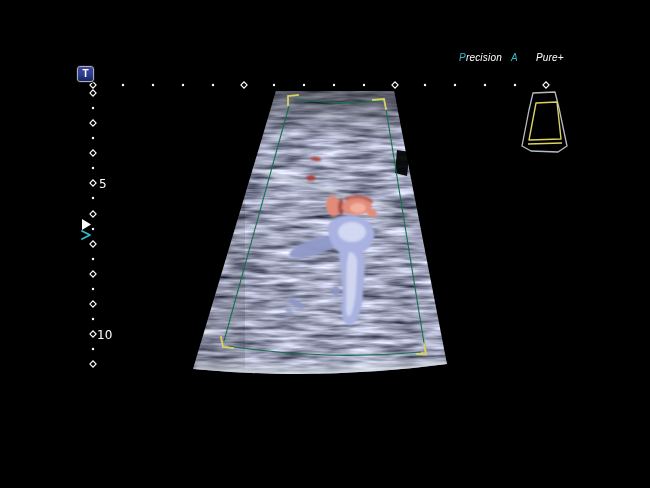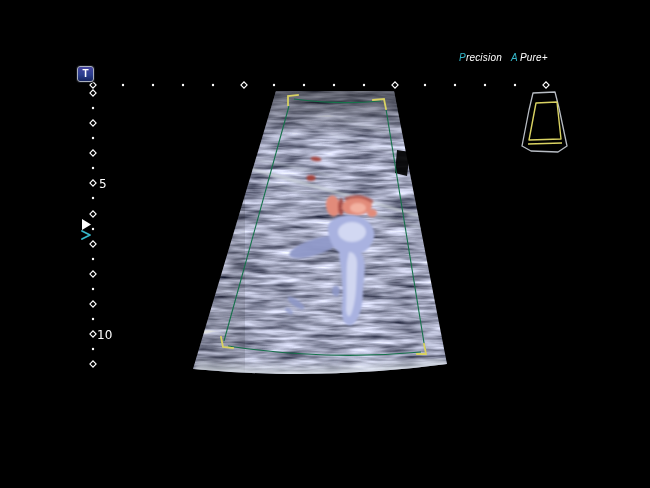--- a/index.html
+++ b/index.html
@@ -28,21 +28,21 @@
   .t-marker{position:absolute;left:77px;top:66px;width:15px;height:14px;border:1px solid #aab0bd;
             border-radius:3px;background:linear-gradient(#46459e,var(--t-marker-blue) 55%,#16245e);
             color:#fff;font-weight:bold;font-size:10px;line-height:14px;text-align:center;
             box-shadow:0 0 0 1px #14161c;}
   
   .mode{position:absolute;top:52px;font-style:italic;font-weight:normal;font-size:10px;
         color:var(--text-white);letter-spacing:.2px;white-space:nowrap;}
   .mode .first{color:var(--accent-cyan);}
   .mode-precision{left:459px;}
   .mode-pure{left:511px;}
-  .mode-pure .rest{margin-left:2px;}
+  .mode-pure .rest{margin-left:18px;}
 </style>
 </head>
 <body>
 
 <div class="screen">
 
   <svg class="scene" width="650" height="488" viewBox="0 0 650 488">
     <defs>
       <clipPath id="fanClip">
         <path d="M276,91 L394,91 L447,364 Q322,381 193,369 Z"></path>

